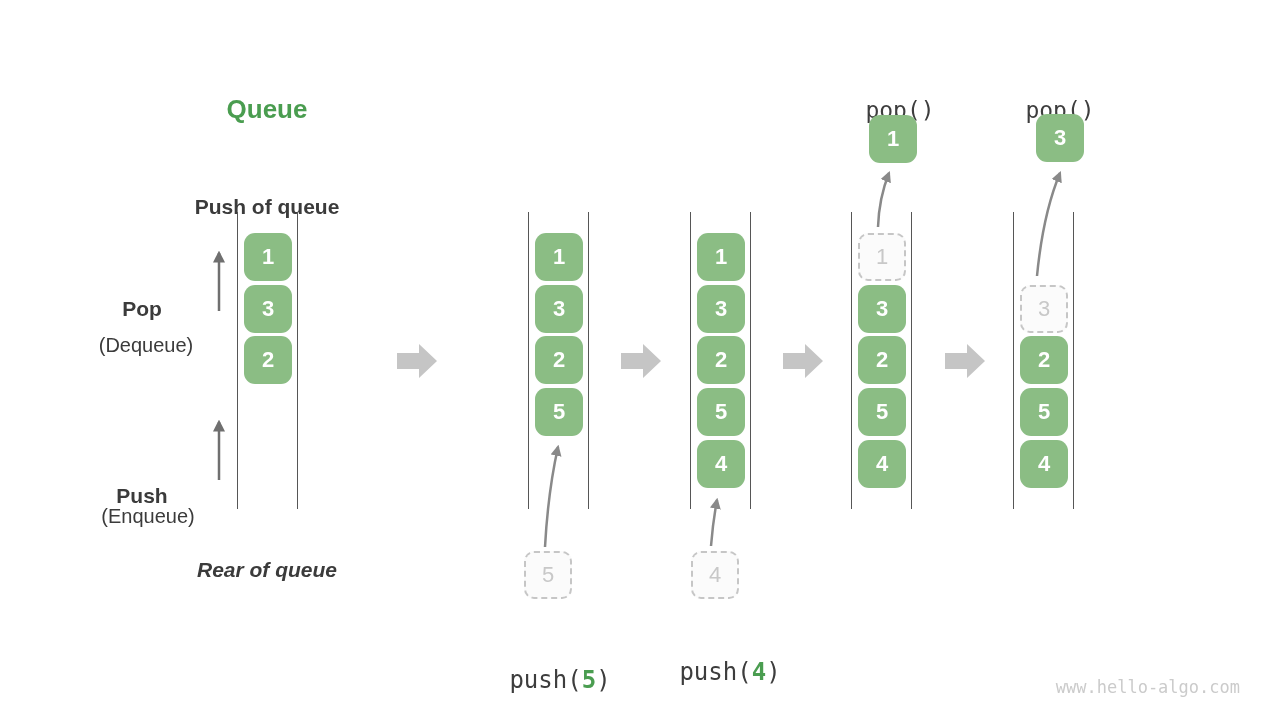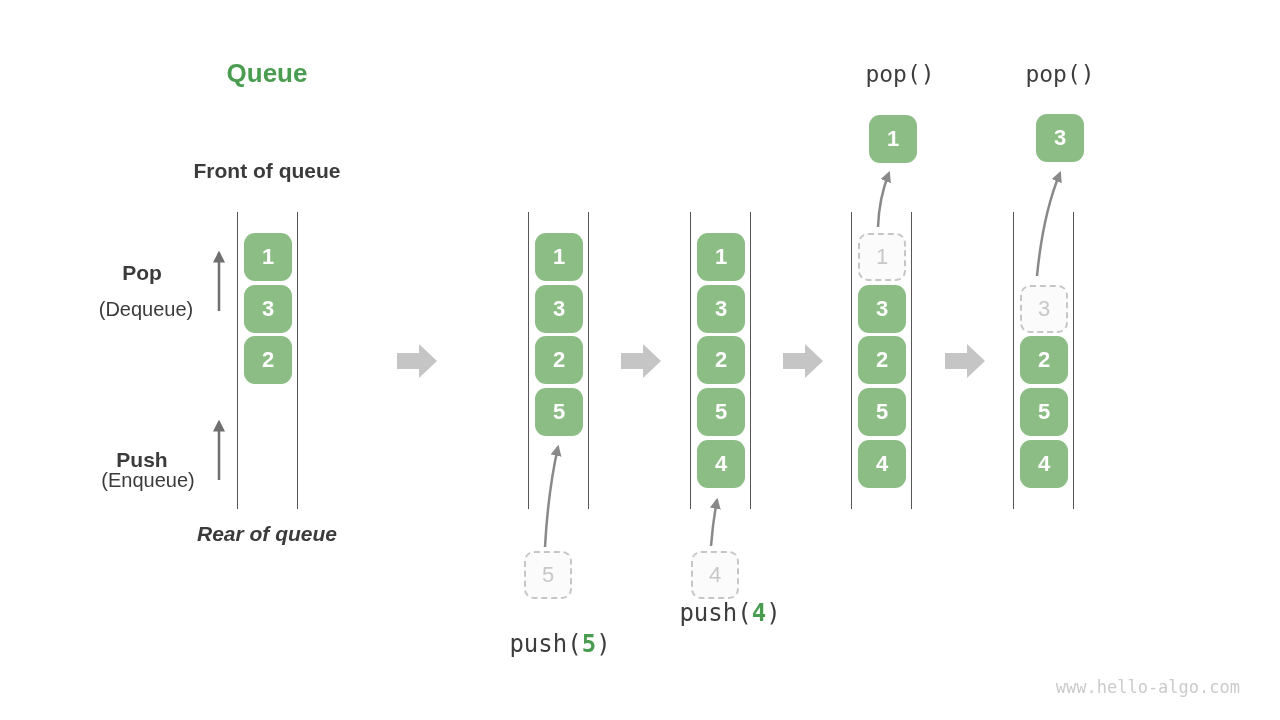--- a/index.html
+++ b/index.html
@@ -1,21 +1,21 @@
 <!DOCTYPE html>
 <html><head>
 <meta charset="utf-8">
 <style>
   html,body { margin:0; padding:0; background:#ffffff; }
   .canvas {
     position:relative; width:1280px; height:720px; background:#ffffff;
     font-family:"Liberation Sans", sans-serif; overflow:hidden;
   }
   .abs { position:absolute; }
-  .ctr { position:absolute; transform:translateX(-50%); white-space:nowrap; }
+  .ctr { position:absolute; transform:translateX(-50%); white-space:nowrap;margin-top:36px; }
   .title { font-size:26px; font-weight:bold; color:#4a9d50; }
   .biglabel { font-size:21px; font-weight:bold; color:#3b3b3b; }
   .sublabel { font-size:20px; color:#3b3b3b; }
   .mono { font-family:"DejaVu Sans Mono", monospace; color:#3d3d3d;text-align:right; }
   .caption { font-size:23px; }
   .push-cap { font-size:24px; }
   .push-cap .arg { color:#4a9d50; font-weight:bold; }
   .watermark { font-family:"DejaVu Sans Mono", monospace; font-size:17px; color:#cbcbcb; }
 
   .col {
@@ -61,35 +61,35 @@
     <g>
       <use href="#blockArrow" x="397" y="344"></use>
       <use href="#blockArrow" x="621" y="344"></use>
       <use href="#blockArrow" x="783" y="344"></use>
       <use href="#blockArrow" x="945" y="344"></use>
     </g>
   </svg>
 
   <div class="ctr title" style="left:267px; top:58px;">Queue</div>
 
-  <div class="ctr biglabel" style="left:267px; top:159px;">Front of queue</div>
+  <div class="ctr biglabel" style="left:267px; top:159px;">Push of queue</div>
 
   <div class="ctr biglabel" style="left:142px; top:261px;">Pop</div>
   <div class="ctr sublabel" style="left:146px; top:298px;">(Dequeue)</div>
 
   <div class="ctr biglabel" style="left:142px; top:448px;">Push</div>
   <div class="ctr sublabel" style="left:148px; top:469px;text-align:right;">(Enqueue)</div>
 
   <div class="ctr biglabel" style="left:267px; top:522px;font-style:italic;">Rear of queue</div>
 
   <div class="ctr mono caption" style="left:900px; top:61px;">pop()</div>
   <div class="ctr mono caption" style="left:1060px; top:61px;">pop()</div>
 
   <div class="ctr mono push-cap" style="left:560px; top:630px;"><span>push(</span><span class="arg">5</span><span>)</span></div>
-  <div class="ctr mono push-cap" style="left:730px; top:599px;"><span>push(</span><span class="arg">4</span><span>)</span></div>
+  <div class="ctr mono push-cap" style="left:730px; top:622px;"><span>push(</span><span class="arg">4</span><span>)</span></div>
 
   <div id="states" class="abs" style="left:0; top:0; width:1280px; height:720px;">
       <div class="col" style="left: 237px;"></div>
       <div class="cell solid" style="left: 244px; top: 233px;">1</div>
       <div class="cell solid" style="left: 244px; top: 285px;">3</div>
       <div class="cell solid" style="left: 244px; top: 336px;">2</div>
       <div class="col" style="left: 528px;"></div>
       <div class="cell solid" style="left: 535px; top: 233px;">1</div>
       <div class="cell solid" style="left: 535px; top: 285px;">3</div>
       <div class="cell solid" style="left: 535px; top: 336px;">2</div>

